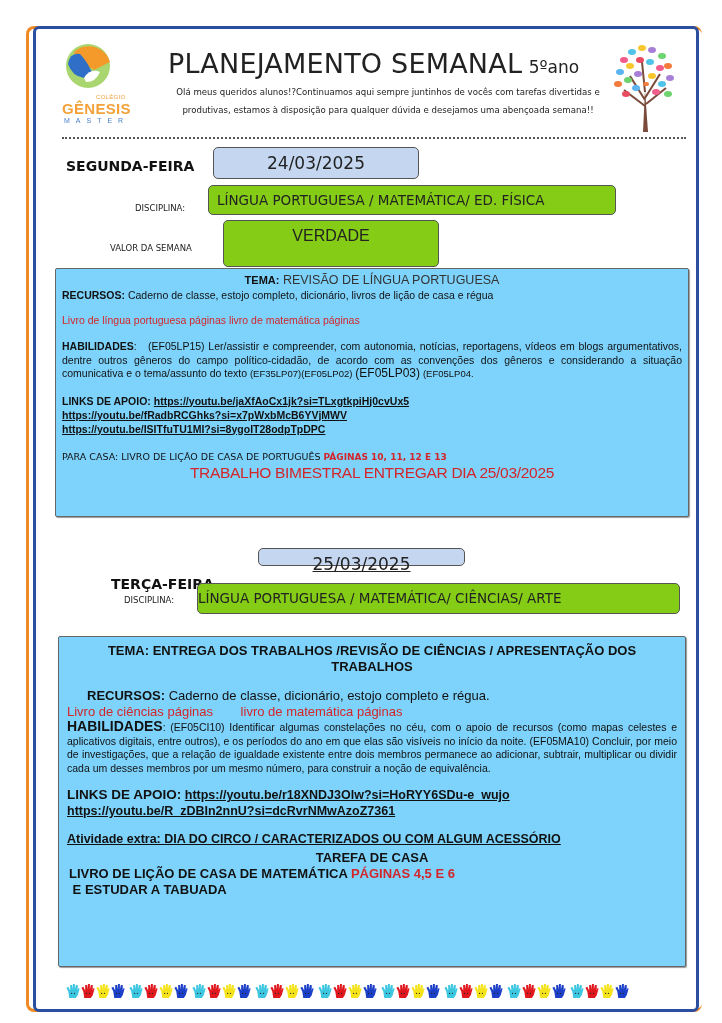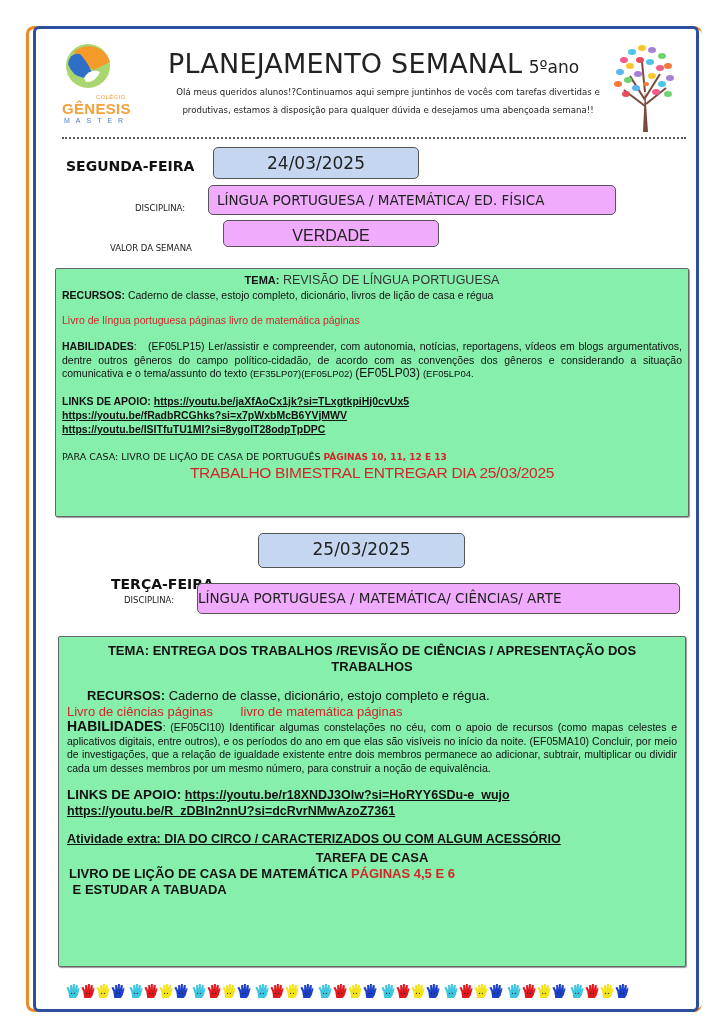--- a/index.html
+++ b/index.html
@@ -27,24 +27,24 @@
   .title-grade { font-family: "DejaVu Sans", sans-serif; font-size: 17px; color: #222; margin-left: 2px; }
   .greeting { position: absolute; left: 168px; top: 83px; width: 440px; text-align: center; font-family: "DejaVu Sans", sans-serif; font-size: 8.6px; line-height: 18px; color: #222; }
   .tree { position: absolute; left: 612px; top: 40px; width: 66px; height: 92px; }
 
   .dotted-sep { position: absolute; left: 62px; top: 137px; width: 624px; border-top: 2px dotted #555; }
 
   
   .day-label { position: absolute; font-family: "DejaVu Sans", sans-serif; font-weight: bold; font-size: 14px; color: #111; }
   .date-box { position: absolute; background: #c5d7f0; border: 1.5px solid #555; border-radius: 5px; text-align: center; font-family: "DejaVu Sans", sans-serif; font-size: 17px; color: #222; }
   .small-label { position: absolute; font-family: "DejaVu Sans", sans-serif; font-size: 8.5px; color: #222; }
-  .field-box { position: absolute; border: 1.5px solid #555; border-radius: 5px; background: #f0abfc; font-family: "DejaVu Sans", sans-serif; font-size: 13.5px; color: #222; white-space: nowrap; }
+  .field-box { position: absolute; border: 1.5px solid #555; border-radius: 5px; background: #84cc16; font-family: "DejaVu Sans", sans-serif; font-size: 13.5px; color: #222; white-space: nowrap; }
 
   
-  .panel { position: absolute; border: 1.5px solid #666; border-radius: 2px; background: #86efac; box-shadow: 1px 1px 1px #999; font-family: "Liberation Sans", sans-serif; }
+  .panel { position: absolute; border: 1.5px solid #666; border-radius: 2px; background: #7dd3fc; box-shadow: 1px 1px 1px #999; font-family: "Liberation Sans", sans-serif; }
   .red { color: #d3262a; }
   .b { font-weight: bold; }
   .u { text-decoration: underline; }
   .link { font-weight: bold; text-decoration: underline; color: #111; cursor: pointer; }
   .center { text-align: center; }
   .just { text-align: justify; }
 
   
   .hands { position: absolute; left: 66px; top: 983px; display: flex; gap: 4px; }
   .hand-group { display: flex; gap: 1px; }
@@ -107,21 +107,21 @@
 
 <div class="dotted-sep"></div>
 
 <div class="day-label" style="left:66px; top:158px;">SEGUNDA-FEIRA</div>
 <div class="date-box" style="left:213px; top:147px; width:206px; height:32px; line-height:30px;">24/03/2025</div>
 
 <div class="small-label" style="left:135px; top:203px;">DISCIPLINA:</div>
 <div class="field-box" style="left:208px; top:185px; width:408px; height:30px; line-height:28px; padding-left:8px;">LÍNGUA PORTUGUESA / MATEMÁTICA/ ED. FÍSICA</div>
 
 <div class="small-label" style="left:110px; top:243px;">VALOR DA SEMANA</div>
-<div class="field-box" style="left:223px; top:220px; width:216px; height:27px; line-height:30px; text-align:center; font-family:'Liberation Sans', sans-serif; font-size:16px;">VERDADE</div>
+<div class="field-box" style="left:223px; top:220px; width:216px; height:47px; line-height:30px; text-align:center; font-family:'Liberation Sans', sans-serif; font-size:16px;">VERDADE</div>
 
 <div class="panel" style="left:55px; top:268px; width:634px; height:249px; padding:4px 6px;">
   <div class="center" style="font-size:12.5px; line-height:15px;">
     <span class="b" style="font-size:11px;">TEMA:</span>
     <span style="color:#333;">REVISÃO DE LÍNGUA  PORTUGUESA</span>
   </div>
   <div style="font-size:10.5px; line-height:14px;">
     <span class="b">RECURSOS:</span>
     <span>Caderno de classe, estojo completo, dicionário, livros de lição de casa  e régua</span>
   </div>
@@ -140,21 +140,21 @@
     <a class="link">https://youtu.be/ISITfuTU1MI?si=8ygoIT28odpTpDPC</a>
   </div>
   <div style="font-size:10.5px; line-height:14px; margin-top:13px;">
     <span style="font-family:'DejaVu Sans', sans-serif; font-size:9.5px;">PARA CASA: LIVRO DE LIÇÃO DE CASA DE PORTUGUÊS</span>
     <span class="red b" style="font-family:'DejaVu Sans', sans-serif; font-size:9px;">PÁGINAS 10, 11, 12 E 13</span>
   </div>
   <div class="red center" style="font-size:15.5px; line-height:18px; letter-spacing:-0.3px;">TRABALHO BIMESTRAL ENTREGAR DIA 25/03/2025</div>
 </div>
 
 <div class="day-label" style="left:111px; top:540px;margin-top:36px;">TERÇA-FEIRA</div>
-<div class="date-box" style="left:258px; top:533px; width:207px; height:35px; line-height:31px;">25/03/2025</div>
+<div class="date-box" style="left:258px; top:548px; width:207px; height:18px; line-height:31px;text-decoration:underline;">25/03/2025</div>
 
 <div class="small-label" style="left:124px; top:595px;">DISCIPLINA:</div>
 <div class="field-box" style="left:197px; top:583px; width:483px; height:31px; line-height:29px; ">LÍNGUA PORTUGUESA / MATEMÁTICA/ CIÊNCIAS/ ARTE</div>
 
 <div class="panel" style="left:58px; top:636px; width:628px; height:331px; padding:6px 8px;">
   <div class="center b" style="font-size:13px; line-height:16px;">TEMA:  ENTREGA DOS TRABALHOS /REVISÃO DE CIÊNCIAS / APRESENTAÇÃO DOS TRABALHOS</div>
   <div style="font-size:13px; line-height:16px; margin-top:13px;padding-left:20px;">
     <span class="b">RECURSOS:</span>
     <span>Caderno de classe, dicionário, estojo completo e régua.</span>
   </div>

